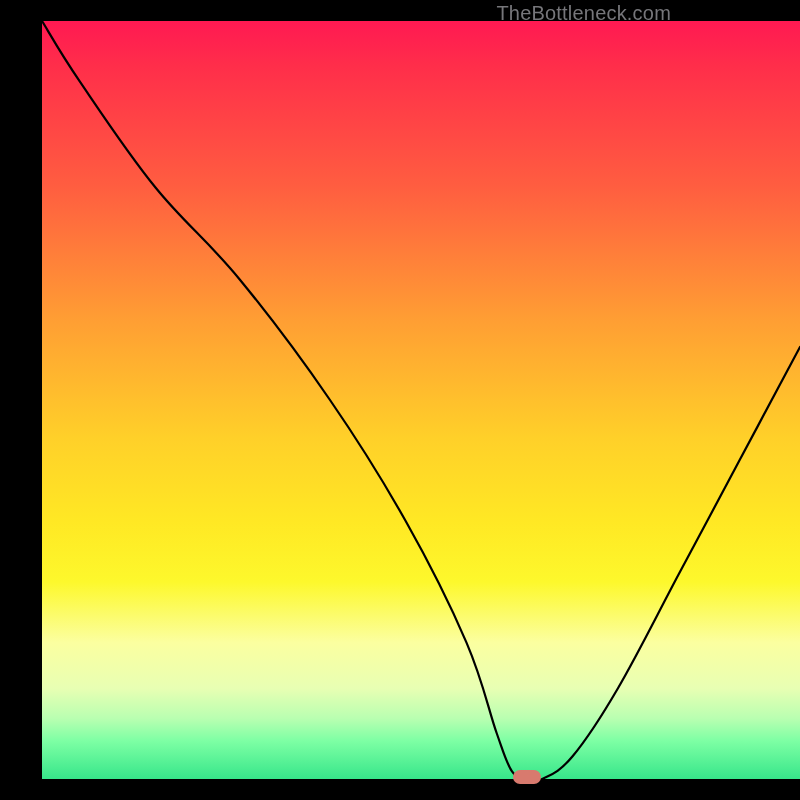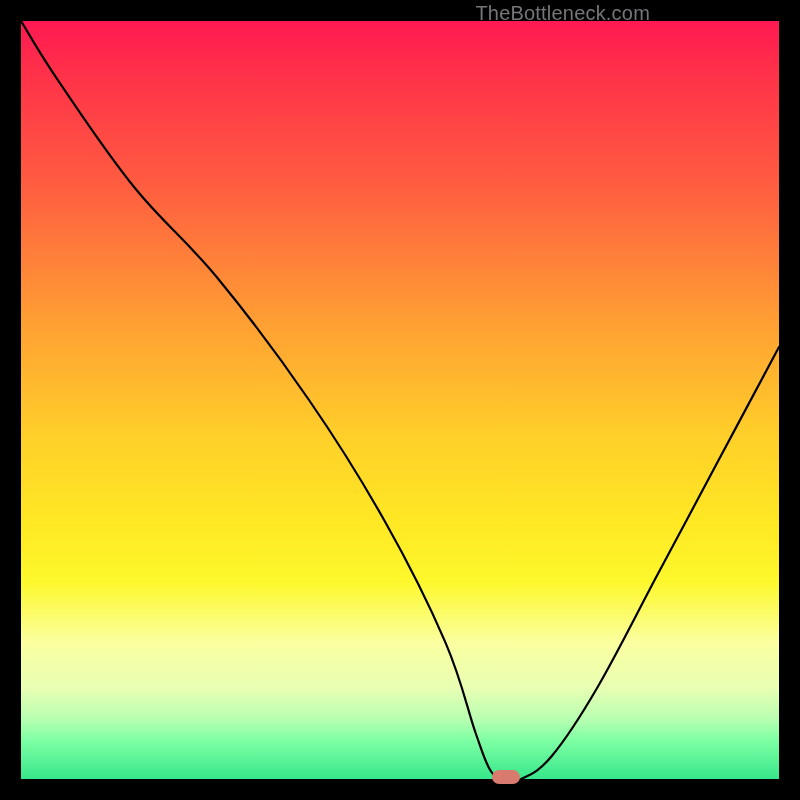--- a/index.html
+++ b/index.html
@@ -8,20 +8,21 @@
     width: 800px;
     height: 800px;
     background: #000;
     overflow: hidden;
   }
   .frame {
     position: relative;
     width: 656px;
     height: 800px;
     background: #000;
+    margin-left: 21px;
   }
   .plot-area {
     position: absolute;
     left: 21px;
     top: 21px;
     width: 758px;
     height: 758px;
     
     background: linear-gradient(
       to bottom,

